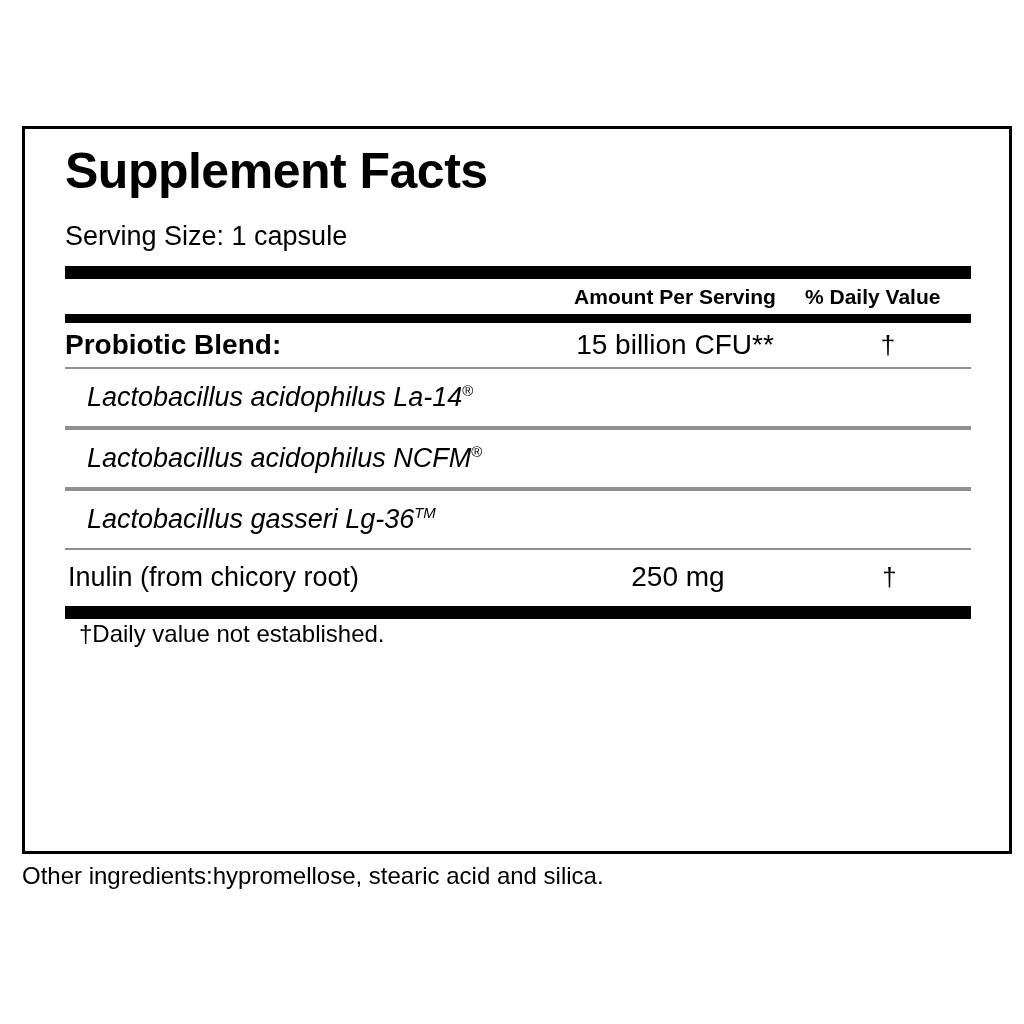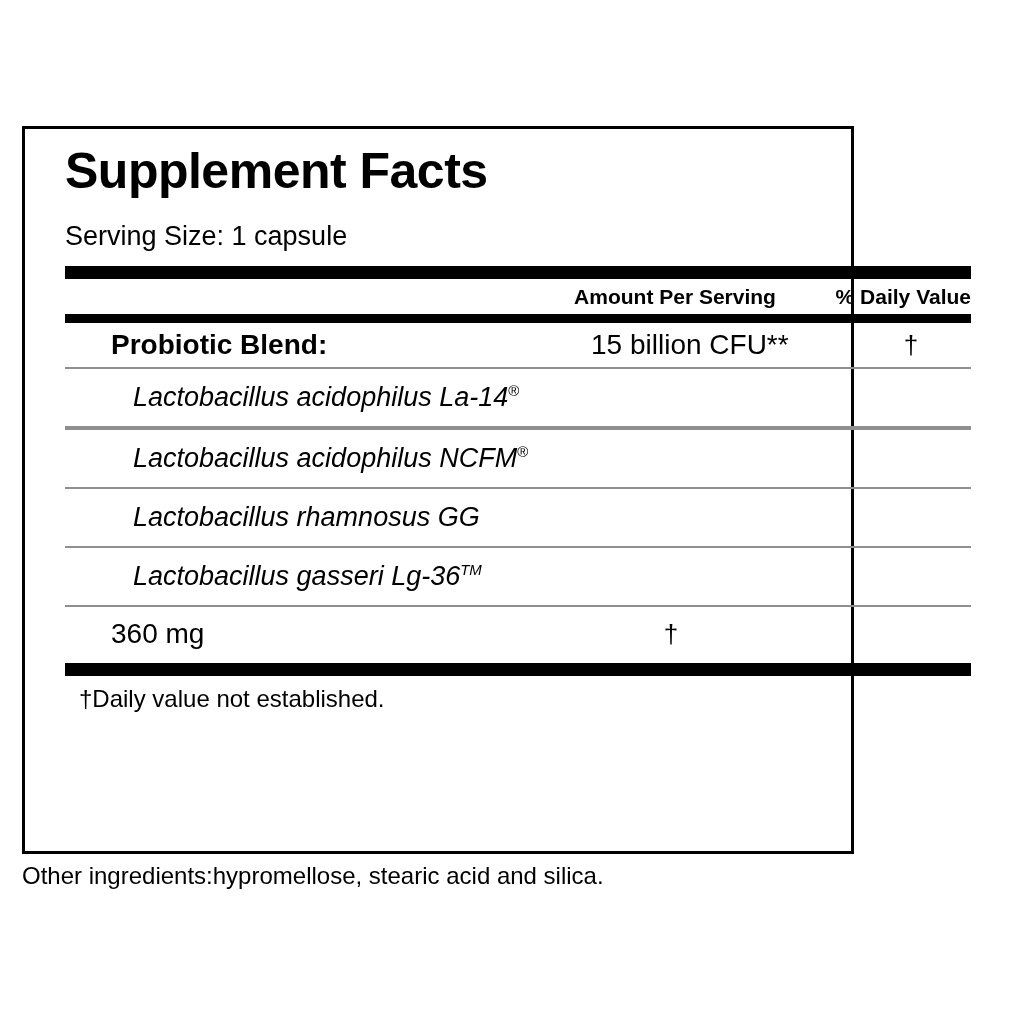--- a/index.html
+++ b/index.html
@@ -13,21 +13,21 @@
     font-family: "Liberation Sans", sans-serif;
     color: #000000;
     position: relative;
     overflow: hidden;
   }
 
   .panel {
     position: absolute;
     left: 22px;
     top: 126px;
-    width: 832px;
+    width: 990px;
     height: 728px;
     border: 3px solid #000000;
     box-sizing: border-box;
     background: #ffffff;
   }
 
   .inner {
     position: absolute;
     left: 40px;
     top: 16px;
@@ -71,30 +71,29 @@
 
   .col-head {
     display: flex;
     align-items: flex-end;
     font-size: 21px;
     font-weight: bold;
     padding: 6px 0 5px 0;
   }
   .col-head .c-name { flex: 0 0 480px; }
   .col-head .c-amt  { flex: 0 0 260px; text-align: center; }
-  .col-head .c-dv   { flex: 1 1 auto; text-align: right; }
+  .col-head .c-dv   { flex: 1 1 auto; text-align: left; }
 
   .row {
     display: flex;
     align-items: center;
     min-height: 44px;
-    margin-left: 46px;
   }
   .row .c-name { flex: 0 0 480px; }
-  .row .c-amt  { flex: 0 0 260px; }
+  .row .c-amt  { flex: 0 0 260px; text-align: center; }
   .row .c-dv   { flex: 1 1 auto; text-align: center; }
 
   .row.blend .c-name {
     font-size: 28px;
     font-weight: bold;
   }
   .row.blend .c-amt {
     font-size: 28px;
   }
   .row.blend .c-dv {
@@ -128,21 +127,20 @@
     padding-left: 3px;
   }
   .row.ingredient .c-amt {
     font-size: 28px;
   }
   .row.ingredient .c-dv {
     font-size: 26px;
   }
 
   .footnotes {
-    padding-top: 8px;
     padding-left: 14px;
   }
   .footnote {
     font-size: 24px;
     line-height: 1.26;
     white-space: nowrap;
   }
   .footnote.indent {
     padding-left: 22px;
   }
@@ -186,32 +184,30 @@
     </div>
 
     <div class="rule-thin"></div>
 
     <div class="rule-thin"></div>
     <div class="row strain">
       <div class="c-name"><span>Lactobacillus acidophilus NCFM</span><sup>®</sup></div>
     </div>
 
     <div class="rule-thin"></div>
-    <div class="row strain">
-      <div class="c-name"><span>Lactobacillus rhamnosus GG</span><sup></sup></div>
-    </div>
 
     <div class="rule-thin"></div>
     <div class="row strain">
       <div class="c-name"><span>Lactobacillus gasseri Lg-36</span><sup class="tm">TM</sup></div>
     </div>
 
     <div class="rule-thin"></div>
     <div class="row ingredient">
-      <div class="c-amt">360 mg</div>
+      <div class="c-name">Inulin (from chicory root)</div>
+      <div class="c-amt">250 mg</div>
       <div class="c-dv">†</div>
     </div>
 
     <div class="rule-bottom"></div>
 
     <div class="footnotes">
       <div class="footnote">†Daily value not established.</div>
     </div>
 
   </div>

